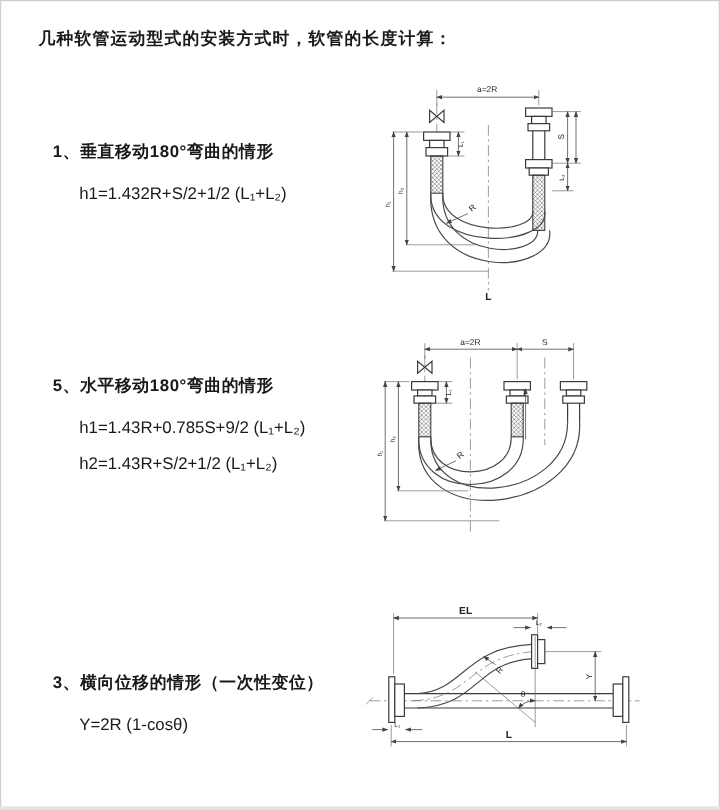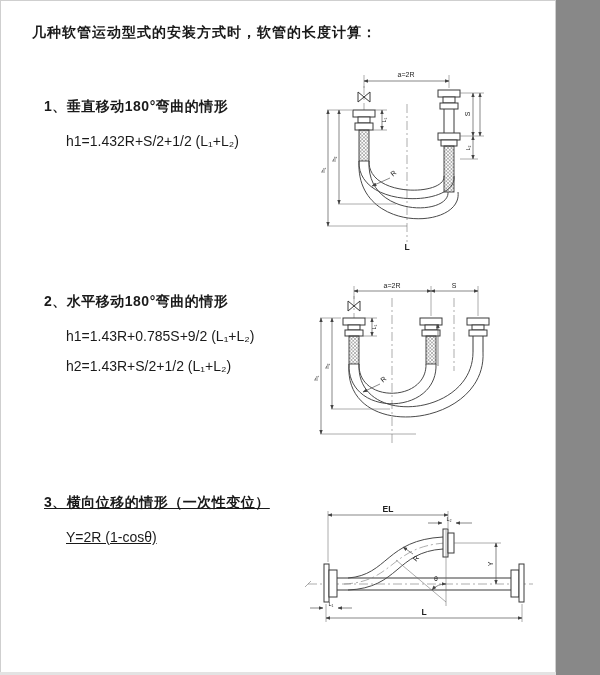--- a/index.html
+++ b/index.html
@@ -1,28 +1,28 @@
 <!DOCTYPE html>
 <html><head>
 <meta charset="utf-8">
 <style>
   html,body{margin:0;padding:0;background:#888;}
   .page{
-    position:relative;width:556px;height:675px;background:#ffffff;
+    position:relative;width:600px;height:675px;background:#ffffff;
     font-family:"Liberation Sans","DejaVu Sans",sans-serif;color:#1a1a1a;
     overflow:hidden;box-shadow:0 0 0 1px #cfcfcf inset;
   }
   .page-title{
     position:absolute;left:32px;top:24px;font-size:14px;font-weight:bold;
     letter-spacing:1px;white-space:nowrap;
   }
-  .section{position:absolute;left:44px;width:275px;}
+  .section{position:absolute;left:44px;width:275px;margin-top:20px;}
   .sec1{top:98px;}
   .sec2{top:293px;}
-  .sec3{top:494px;text-decoration:underline;}
+  .sec3{top:540px;}
   .sec-heading{font-size:14px;font-weight:bold;letter-spacing:0.5px;margin:0 0 10px 0;white-space:nowrap;}
   .formula{font-size:14px;font-weight:500;margin:0 0 0 22px;line-height:30px;white-space:nowrap;}
   .diagram{position:absolute;}
   .d1{left:308px;top:64px;}
   .d2{left:306px;top:276px;}
   .d3{left:296px;top:502px;}
   
   .part{stroke:#3a3a3a;stroke-width:1;fill:none;}
   .partf{stroke:#3a3a3a;stroke-width:1;fill:#ffffff;}
   .braidr{stroke:#3a3a3a;stroke-width:0.9;fill:url(#braid);}
@@ -133,21 +133,21 @@
 
     <g>
       <line class="dim" x1="82" y1="114" x2="64" y2="122" marker-end="url(#arr)"></line>
       <text class="lbl" x="87" y="111" text-anchor="middle" transform="rotate(-40 87 111)">R</text>
     </g>
 
     <text class="lbl lbl-b" x="99" y="186" text-anchor="middle">L</text>
   </svg>
 
   <div class="section sec2">
-    <div class="sec-heading">2、水平移动180°弯曲的情形</div>
+    <div class="sec-heading">5、水平移动180°弯曲的情形</div>
     <div class="formula">h1=1.43R+0.785S+9/2 (L₁+L₂)</div>
     <div class="formula">h2=1.43R+S/2+1/2 (L₁+L₂)</div>
   </div>
 
   <svg class="diagram d2" width="290" height="185" viewBox="0 0 290 185">
 
     <g>
       <line class="ext" x1="48" y1="10" x2="48" y2="23"></line>
       <line class="ext" x1="125" y1="10" x2="125" y2="40"></line>
       <line class="ext" x1="172" y1="10" x2="172" y2="40"></line>

